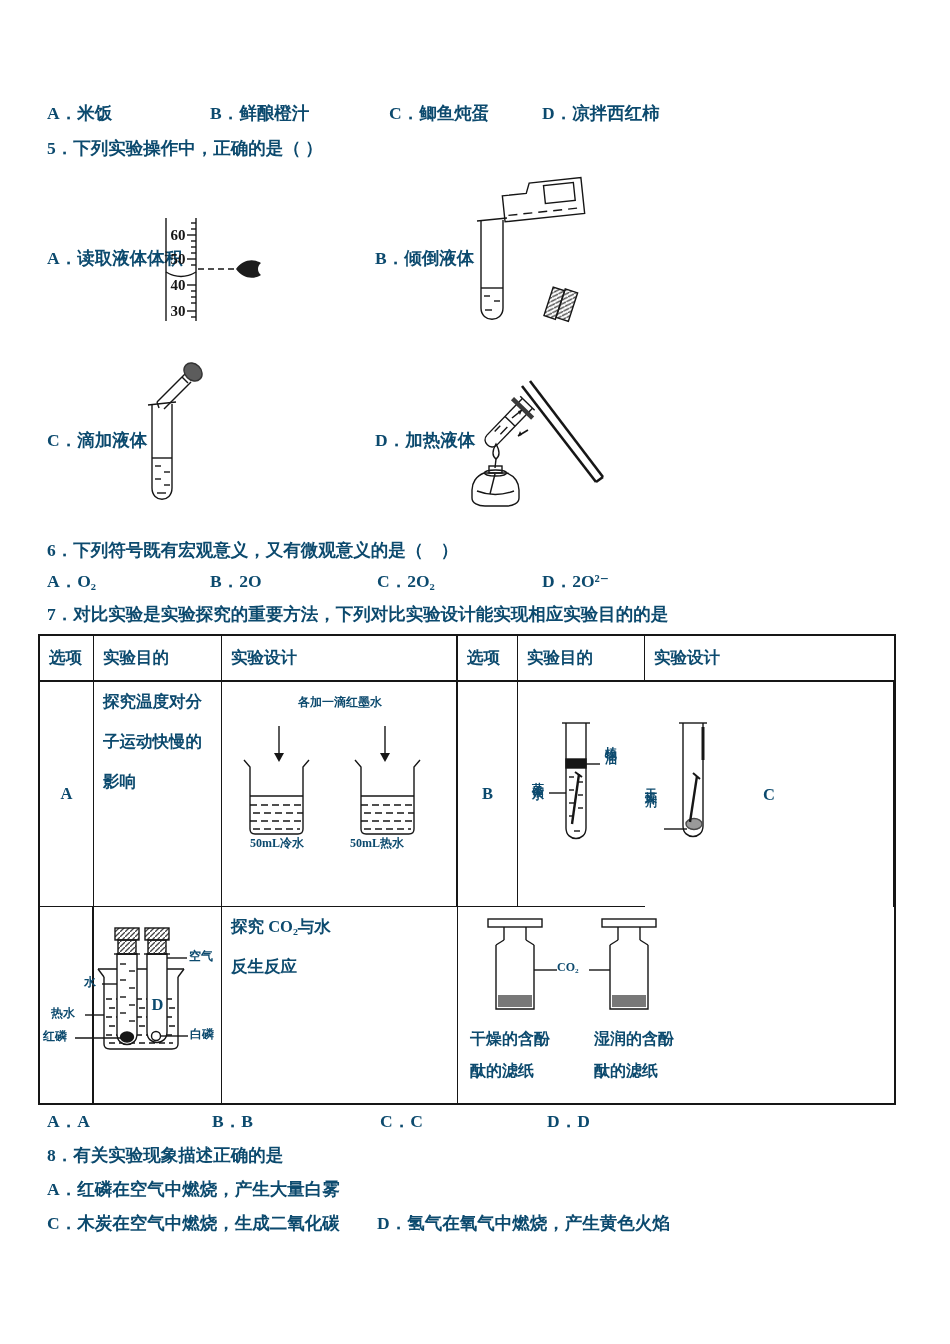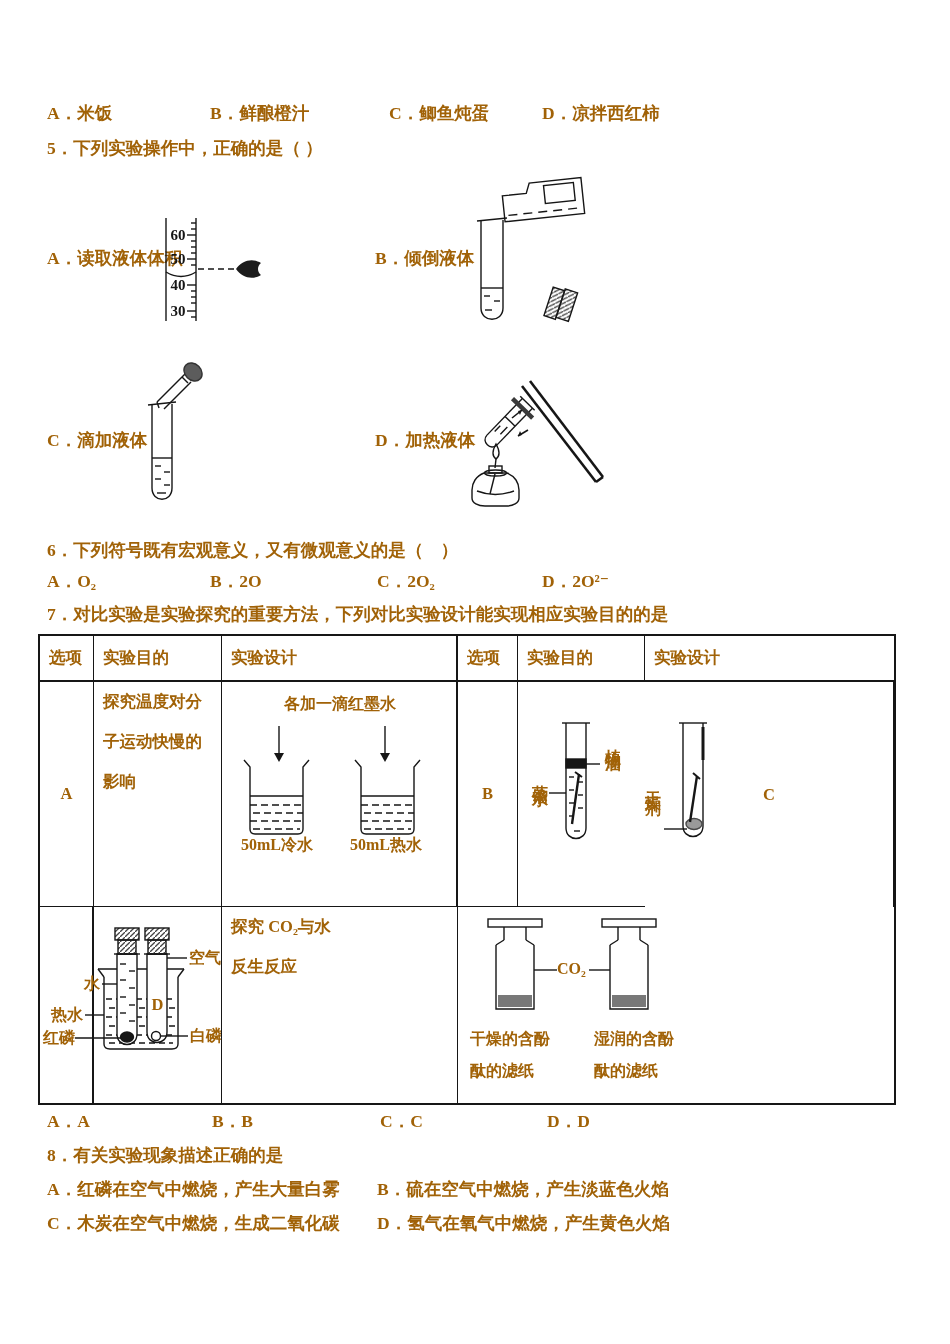--- a/index.html
+++ b/index.html
@@ -1,35 +1,35 @@
 <!DOCTYPE html>
 <html><head>
 <meta charset="utf-8">
 <style>
   html,body{margin:0;padding:0;background:#e8e8e8;}
   .page{position:relative;width:950px;height:1344px;background:#ffffff;margin:0 auto;
-        font-family:"Liberation Serif","DejaVu Serif",serif;font-weight:700;color:#a16207;overflow:hidden;}
+        font-family:"Liberation Serif","DejaVu Serif",serif;font-weight:700;color:#0c4a6e;overflow:hidden;}
   .t{position:absolute;font-size:17.5px;white-space:nowrap;}
   svg{position:absolute;overflow:visible;}
   svg line,svg path,svg rect,svg circle,svg ellipse,svg polyline{vector-effect:none;}
   
   .qtable{position:absolute;left:38px;top:634px;display:grid;
           grid-template-columns:54px 128px 236px 60px 127px 249px;
           grid-template-rows:46px 225px 196px;
           border:2.5px solid #161616;background:#fff;}
   .cell{border-right:1.3px solid #161616;border-bottom:1.3px solid #161616;
         font-size:16.5px;position:relative;box-sizing:border-box;}
   .cell.hdr{border-bottom-width:2.5px;padding:11px 0 0 9px;}
   .cell.mid{border-right-width:2.5px;}
   .cell.last{border-right:none;}
   .cell.bot{border-bottom:none;}
   .cell.opt{display:flex;align-items:center;justify-content:center;}
   .cell.purpose{display:flex;flex-direction:column;padding-left:9px;}
   .purpose div{line-height:40px;}
-  .dlabel{position:absolute;font-size:16px;white-space:nowrap;}
+  .dlabel{position:absolute;font-size:12px;white-space:nowrap;}
   .vlabel{writing-mode:vertical-rl;text-orientation:upright;letter-spacing:3px;}
   .cap{position:absolute;font-size:16px;line-height:32px;white-space:nowrap;}
 </style>
 </head>
 <body>
 
 <div class="page">
 
   <span class="t" style="left:47px;top:101px;">A．米饭</span>
   <span class="t" style="left:210px;top:101px;">B．鲜酿橙汁</span>
@@ -351,17 +351,16 @@
     </div>
   </div>
 
   <span class="t" style="left:47px;top:1109px;">A．A</span>
   <span class="t" style="left:212px;top:1109px;">B．B</span>
   <span class="t" style="left:380px;top:1109px;">C．C</span>
   <span class="t" style="left:547px;top:1109px;">D．D</span>
 
   <span class="t" style="left:47px;top:1143px;">8．有关实验现象描述正确的是</span>
   <span class="t" style="left:47px;top:1177px;">A．红磷在空气中燃烧，产生大量白雾</span>
-  <span class="t" style="left:377px;top:1177px;">B．硫在空气中燃烧，产生淡蓝色火焰</span>
   <span class="t" style="left:47px;top:1211px;">C．木炭在空气中燃烧，生成二氧化碳</span>
   <span class="t" style="left:377px;top:1211px;">D．氢气在氧气中燃烧，产生黄色火焰</span>
 
 </div>
 
 </body></html>

